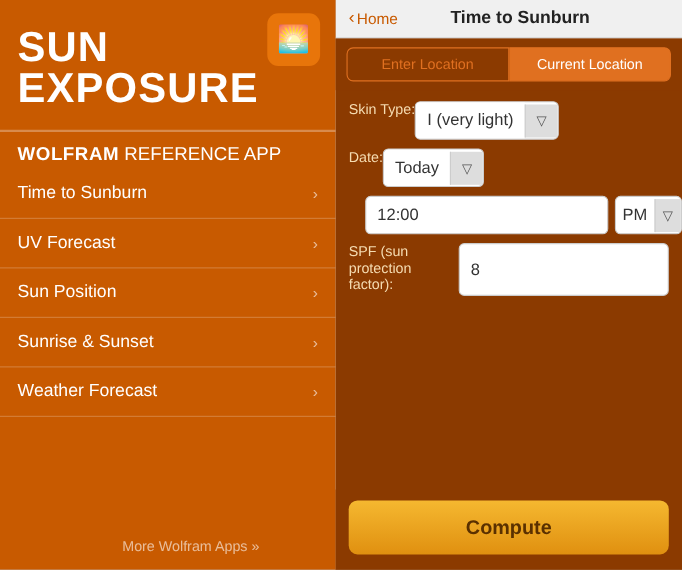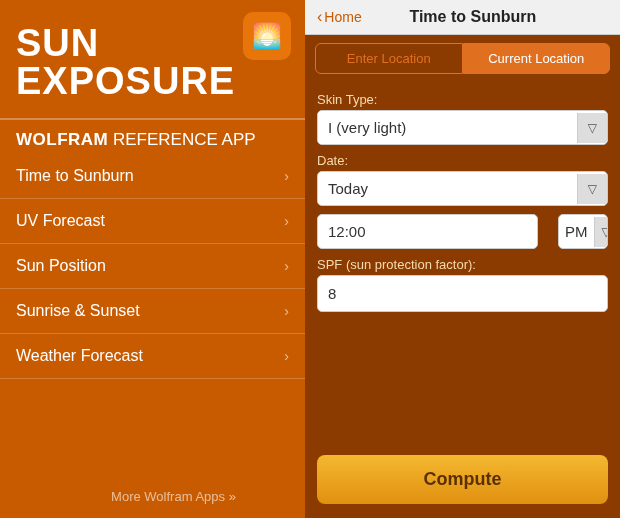--- a/index.html
+++ b/index.html
@@ -184,21 +184,21 @@
     }
 
     .form-label {
       color: #f5dbb0;
       font-size: 13px;
       margin-bottom: 3px;
     }
 
     .form-group {
       display: flex;
-      flex-direction: column;
+      flex-direction: row;
     }
 
     .select-row {
       display: flex;
       align-items: center;
       background: white;
       border-radius: 5px;
       overflow: hidden;
       border: 1px solid #ccc;
     }
@@ -215,21 +215,22 @@
       padding: 8px 10px;
       background: #ddd;
       color: #555;
       font-size: 12px;
       border-left: 1px solid #ccc;
       cursor: pointer;
     }
 
     .time-row {
       display: flex;
-      gap: 20px;
+      gap: 6px;
+      margin-left: 15px;
     }
 
     .time-input {
       flex: 2;
       padding: 8px 10px;
       font-size: 15px;
       background: white;
       border: 1px solid #ccc;
       border-radius: 5px;
       color: #333;

